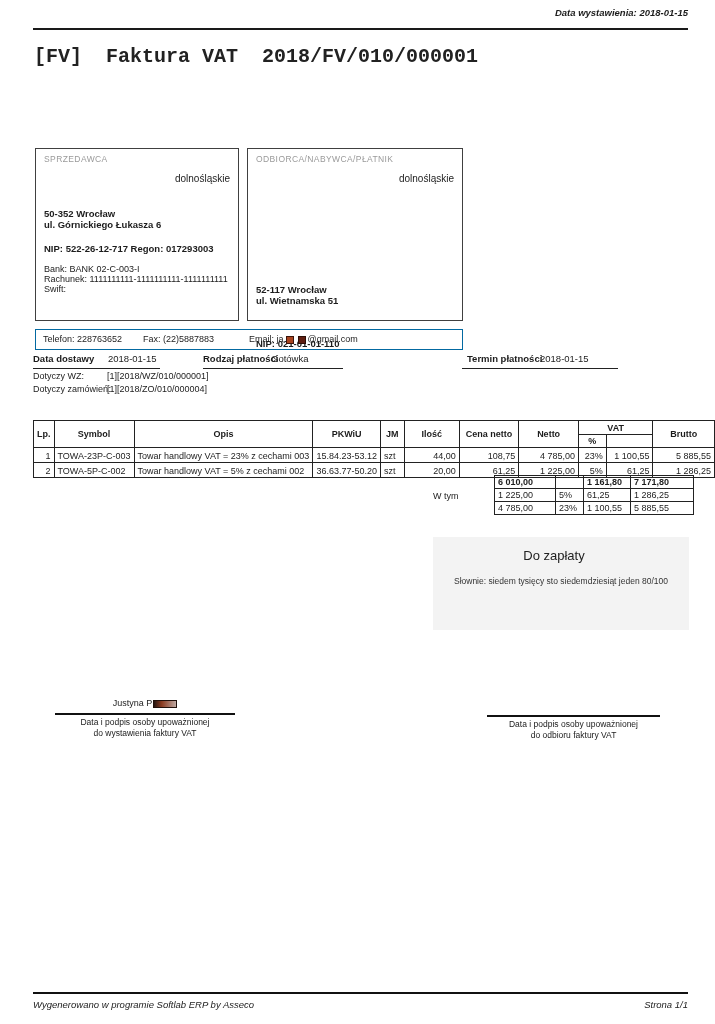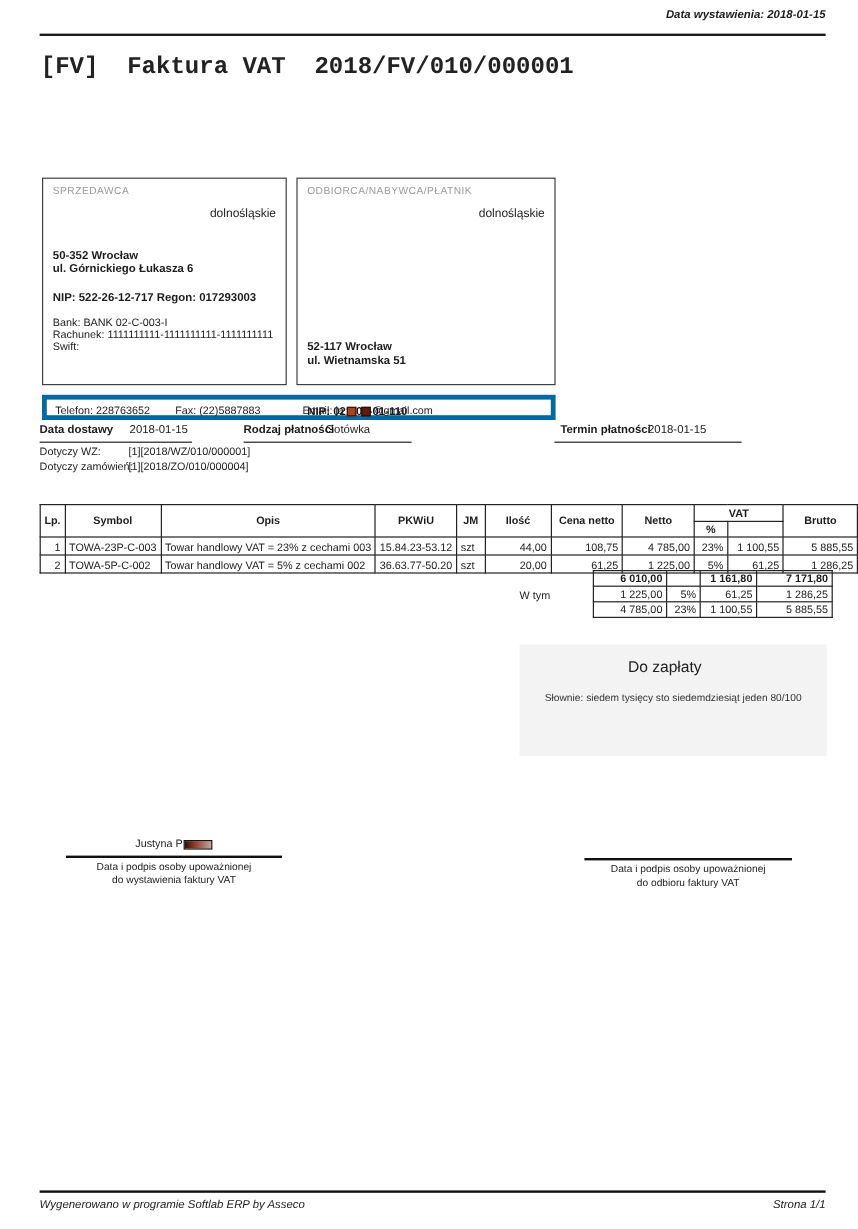--- a/index.html
+++ b/index.html
@@ -22,21 +22,21 @@
   .box-label { color:#9a9a9a; font-size:8.5px; letter-spacing:0.4px; }
   .party-name { font-weight:normal; font-size:10px; margin-top:9px;text-align:right; }
   .addr1 { margin-top:24px; font-weight:bold; }
   .addr2 { font-weight:bold; }
   .buyer-box .addr1 { margin-top:100px; }
   .nip-line { font-weight:bold; margin-top:13px; }
   .buyer-box .nip-line { margin-top:32px; }
   .bank-line { margin-top:10px; font-size:9px; }
   .small-line { font-size:9px; }
 
-  .contact-box { left:35px; top:329px; width:428px; height:21px; border:4px solid #0369a1; font-size:9px; }
+  .contact-box { left:35px; top:329px; width:428px; height:21px; border:1px solid #0369a1; font-size:9px; }
   .contact-box .c-item { position:absolute; top:4px; }
   .c-phone { left:7px; }
   .c-fax { left:107px; }
   .c-email { left:213px; }
   .redact { display:inline-block; width:8px; height:8px; vertical-align:middle; margin:0 2px; }
   .redact-a { background:#a8431f; border:1px solid #3a140b; }
   .redact-b { background:#5f1d10; border:1px solid #2a0d06; }
 
   .pay-group { border-bottom:1.5px solid #222; height:16px; font-size:9.5px; }
   .pay-label { font-weight:bold; }
@@ -58,21 +58,21 @@
   table.items th, table.items td { border:1px solid #222; padding:1px 3px; overflow:hidden; white-space:nowrap; }
   table.items th { font-weight:bold; text-align:center; }
   table.items { position:absolute; left:33px; top:420px; }
   th.h-main { height:14px; }
   tr.sub-row th { height:10px; font-weight:bold; }
   tr.data-row td { height:15px; vertical-align:bottom; }
   .num { text-align:right; }
   .txt { text-align:left; }
 
   table.summary { border-collapse:collapse; font-size:9px; table-layout:fixed; position:absolute; left:494px; top:475px; }
-  table.summary td { border:1px solid #222; padding:1px 3px; height:13px; text-align:right; vertical-align:bottom; white-space:nowrap; }
+  table.summary td { border:1px solid #222; padding:1px 3px; height:13px; text-align:left; vertical-align:bottom; white-space:nowrap; }
   tr.total-row td { font-weight:bold; }
   .wtym-label { left:433px; top:491px; width:57px; text-align:left; font-size:9px; }
 
   .due-box { left:433px; top:537px; width:256px; height:93px; background:#f3f3f3; }
   .due-label { text-align:center; padding-right:14px; margin-top:11px; font-size:13px; color:#222; }
   .due-amount { text-align:right; padding-right:14px; margin-top:3px; font-size:17px; font-weight:bold; color:#111; }
   .due-words { text-align:center; margin-top:13px; font-size:8.5px; color:#333; }
 
   .sig-name { left:55px; top:698px; width:180px; text-align:center; font-size:9px; height:12px; }
   .sig-redact { display:inline-block; width:24px; height:8px; vertical-align:middle; margin-left:1px;

